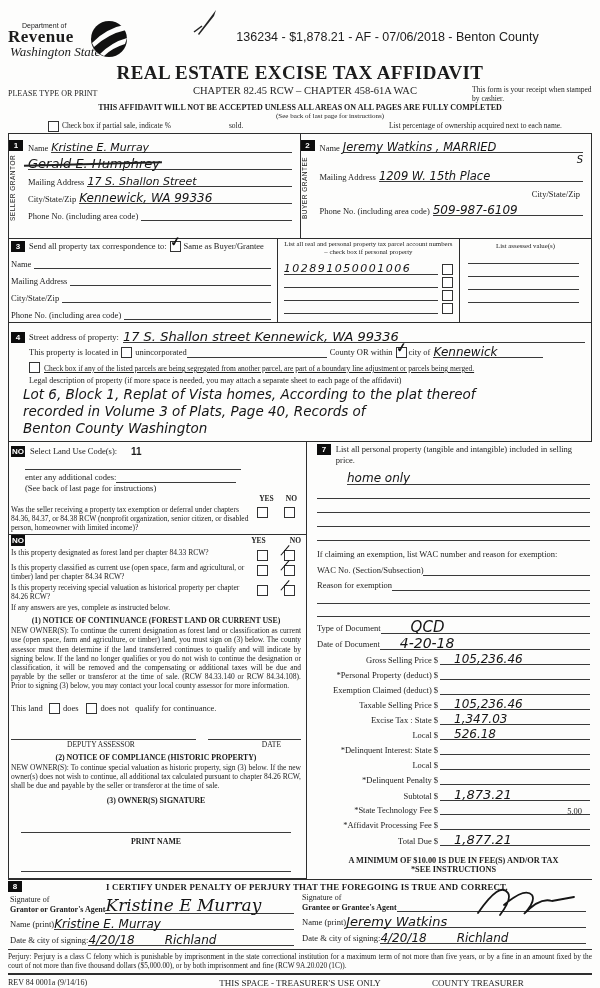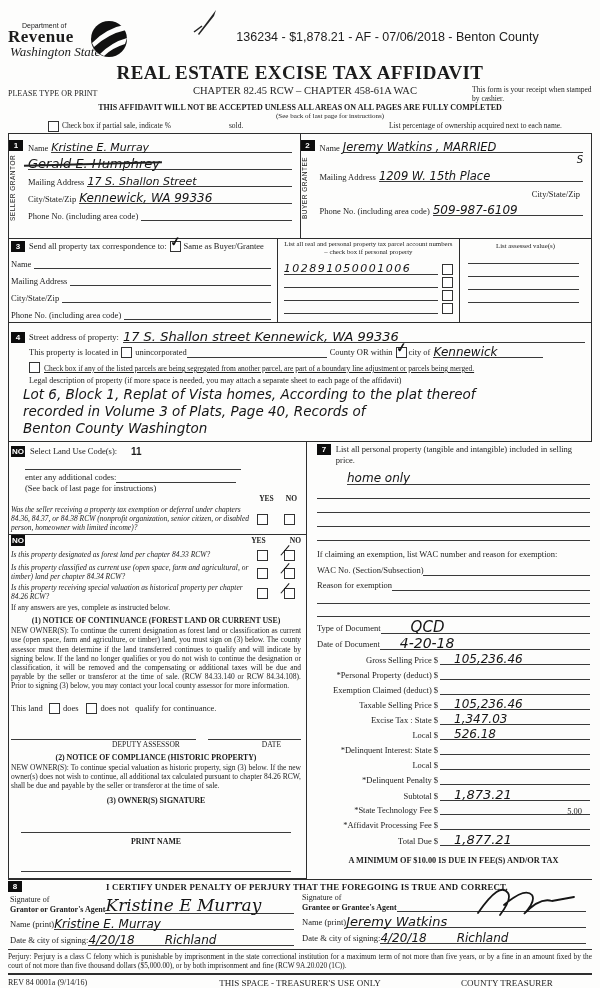--- a/index.html
+++ b/index.html
@@ -66,21 +66,21 @@
   
   .sec4{border:1px solid #2e2e2e;border-top:0;padding:2px 6px 4px 2px;}
   .legal .hw{font-size:13.5px;line-height:17px;}
   
   .main{display:flex;}
   .colL{flex:0 0 299px;border:1px solid #2e2e2e;border-top:0;box-sizing:border-box;
         padding:2px 5px 2px 2px;}
   .colR{flex:1;padding:2px 2px 2px 10px;box-sizing:border-box;}
   .yesno{display:flex;justify-content:flex-end;font-size:7.5px;font-weight:bold;gap:12px;
          padding-right:4px;}
-  .q{display:flex;align-items:center;font-size:7.5px;line-height:9px;margin:2px 0;font-style:italic;}
+  .q{display:flex;align-items:flex-start;font-size:7.5px;line-height:9px;margin:2px 0;}
   .q .qt{flex:1;}
   .q .qb{display:flex;gap:16px;padding:2px 6px 0 6px;}
   .notice-t{text-align:center;font-size:7.8px;font-weight:bold;margin-top:4px;}
   .body{font-size:7.5px;line-height:9.2px;text-align:justify;margin-top:1px;}
   .fee{display:flex;justify-content:flex-end;align-items:flex-end;font-size:8.5px;
        min-height:13.5px;}
   .fee .fl{text-align:right;}
   .fee .fu{width:150px;border-bottom:1px solid #3a3a3a;margin-left:2px;position:relative;}
   .fee .fv{position:relative;top:2px;font-size:12px;padding-left:14px;white-space:nowrap;}
   .fee .fv.typed{font-size:8.5px;font-style:normal;font-family:"Liberation Serif",serif;
@@ -89,21 +89,21 @@
   .sec8{border-top:1.5px solid #2e2e2e;padding-top:1px;position:relative;}
   .cert{text-align:center;font-size:8.8px;font-weight:bold;letter-spacing:.2px;}
   .sigs{display:flex;}
   .sighalf{flex:1;padding:1px 6px 0 2px;}
   .sig-script{font-size:17px;}
   .perjury{border-top:1.5px solid #2e2e2e;margin-top:3px;padding:2px 0 3px 0;
            font-size:7.3px;line-height:9px;text-align:justify;}
   .footer{border-top:2px solid #2e2e2e;display:flex;padding-top:3px;font-size:9px;}
   .footer .f1{width:160px;font-size:8px;}
   .footer .f2{flex:1;text-align:center;}
-  .footer .f3{width:150px;text-align:center;padding-right:10px;}
+  .footer .f3{width:150px;text-align:left;padding-right:10px;}
 </style>
 </head>
 <body>
 
 <div class="page">
 
   <svg class="pen" width="34" height="38" viewBox="0 0 34 38">
     <path d="M6 32 L24 8 L22 14 L7 33 Z" fill="#222"></path>
     <path d="M2 30 L10 24" stroke="#222" stroke-width="1.5" fill="none"></path>
   </svg>
@@ -350,21 +350,21 @@
           <span style="margin-right:8px;">does</span>
           <span class="cb tick" style="margin-right:3px;"></span>
           <span style="margin-right:6px;">does not</span>
           <span>qualify for continuance.</span>
         </div>
         <div class="row" style="margin-top:14px;gap:12px;">
           <span class="u" style="flex:2;"></span>
           <span class="u" style="flex:1;"></span>
         </div>
         <div class="row tiny" style="justify-content:space-between;">
-          <span style="margin-left:73px;padding-left:28px;">DEPUTY ASSESSOR</span>
+          <span style="margin-left:28px;padding-left:28px;">DEPUTY ASSESSOR</span>
           <span style="margin-right:20px;">DATE</span>
         </div>
         <div class="notice-t">(2) NOTICE OF COMPLIANCE (HISTORIC PROPERTY)</div>
         <div class="body">NEW OWNER(S): To continue special valuation as historic property, sign (3) below. If the new owner(s) does not wish to continue, all additional tax calculated pursuant to chapter 84.26 RCW, shall be due and payable by the seller or transferor at the time of sale.</div>
         <div class="notice-t" style="margin-top:6px;">(3) OWNER(S) SIGNATURE</div>
         <div class="row" style="margin:16px 10px 0 10px;">
             <span class="u"></span>
           </div>
         <div class="notice-t" style="font-weight:bold;">PRINT NAME</div>
         <div class="row" style="margin:14px 10px 4px 10px;">
@@ -479,20 +479,21 @@
           <span style="margin-left:2px;">$</span>
           <span class="fu"><span class="fv hw"></span></span>
         </div>
       <div class="fee">
           <span class="fl">Total Due</span>
           <span style="margin-left:2px;">$</span>
           <span class="fu"><span class="fv hw" style="font-size:13px;">1,877.21</span></span>
         </div>
 
       <div style="text-align:center;font-size:8.3px;font-weight:bold;margin-top:10px;">A MINIMUM OF $10.00 IS DUE IN FEE(S) AND/OR TAX</div>
+      <div style="text-align:center;font-size:8.3px;font-weight:bold;">*SEE INSTRUCTIONS</div>
     </div>
   </div>
 
   <div class="sec8">
     <div class="row" style="align-items:center;">
       <span class="sqnum">8</span>
       <span class="cert" style="flex:1;">I CERTIFY UNDER PENALTY OF PERJURY THAT THE FOREGOING IS TRUE AND CORRECT.</span>
     </div>
     <div class="sigs">
       <div class="sighalf">

